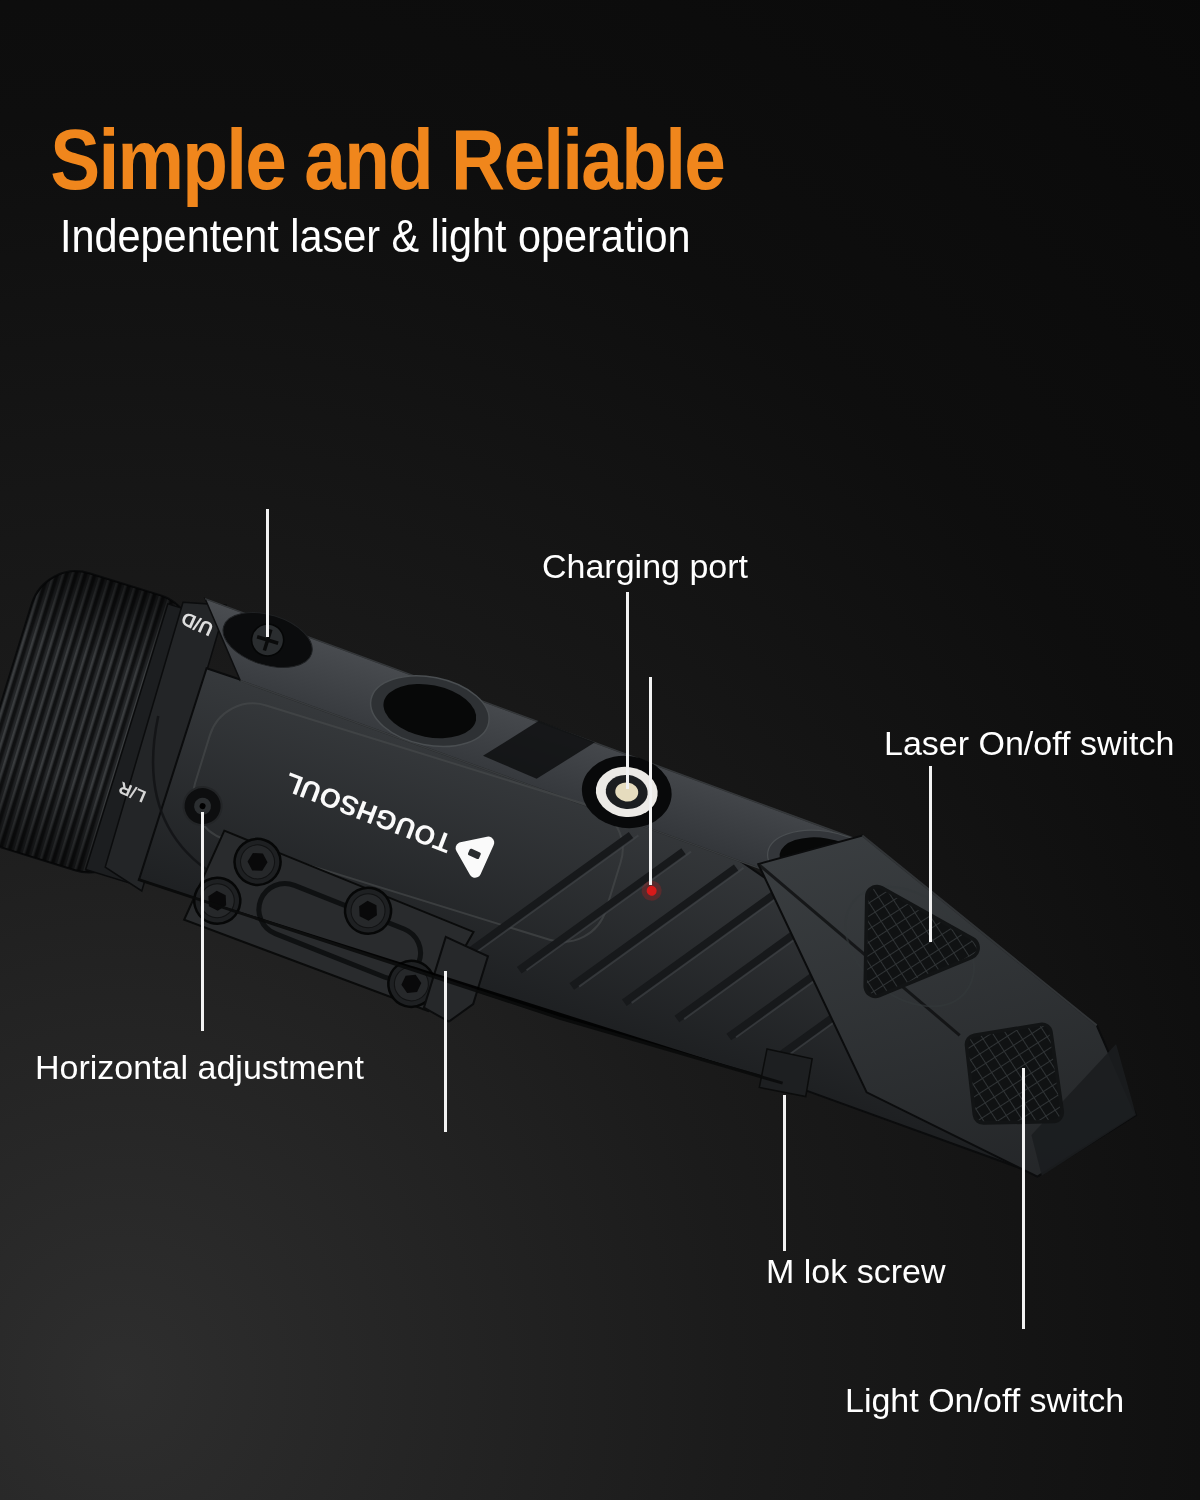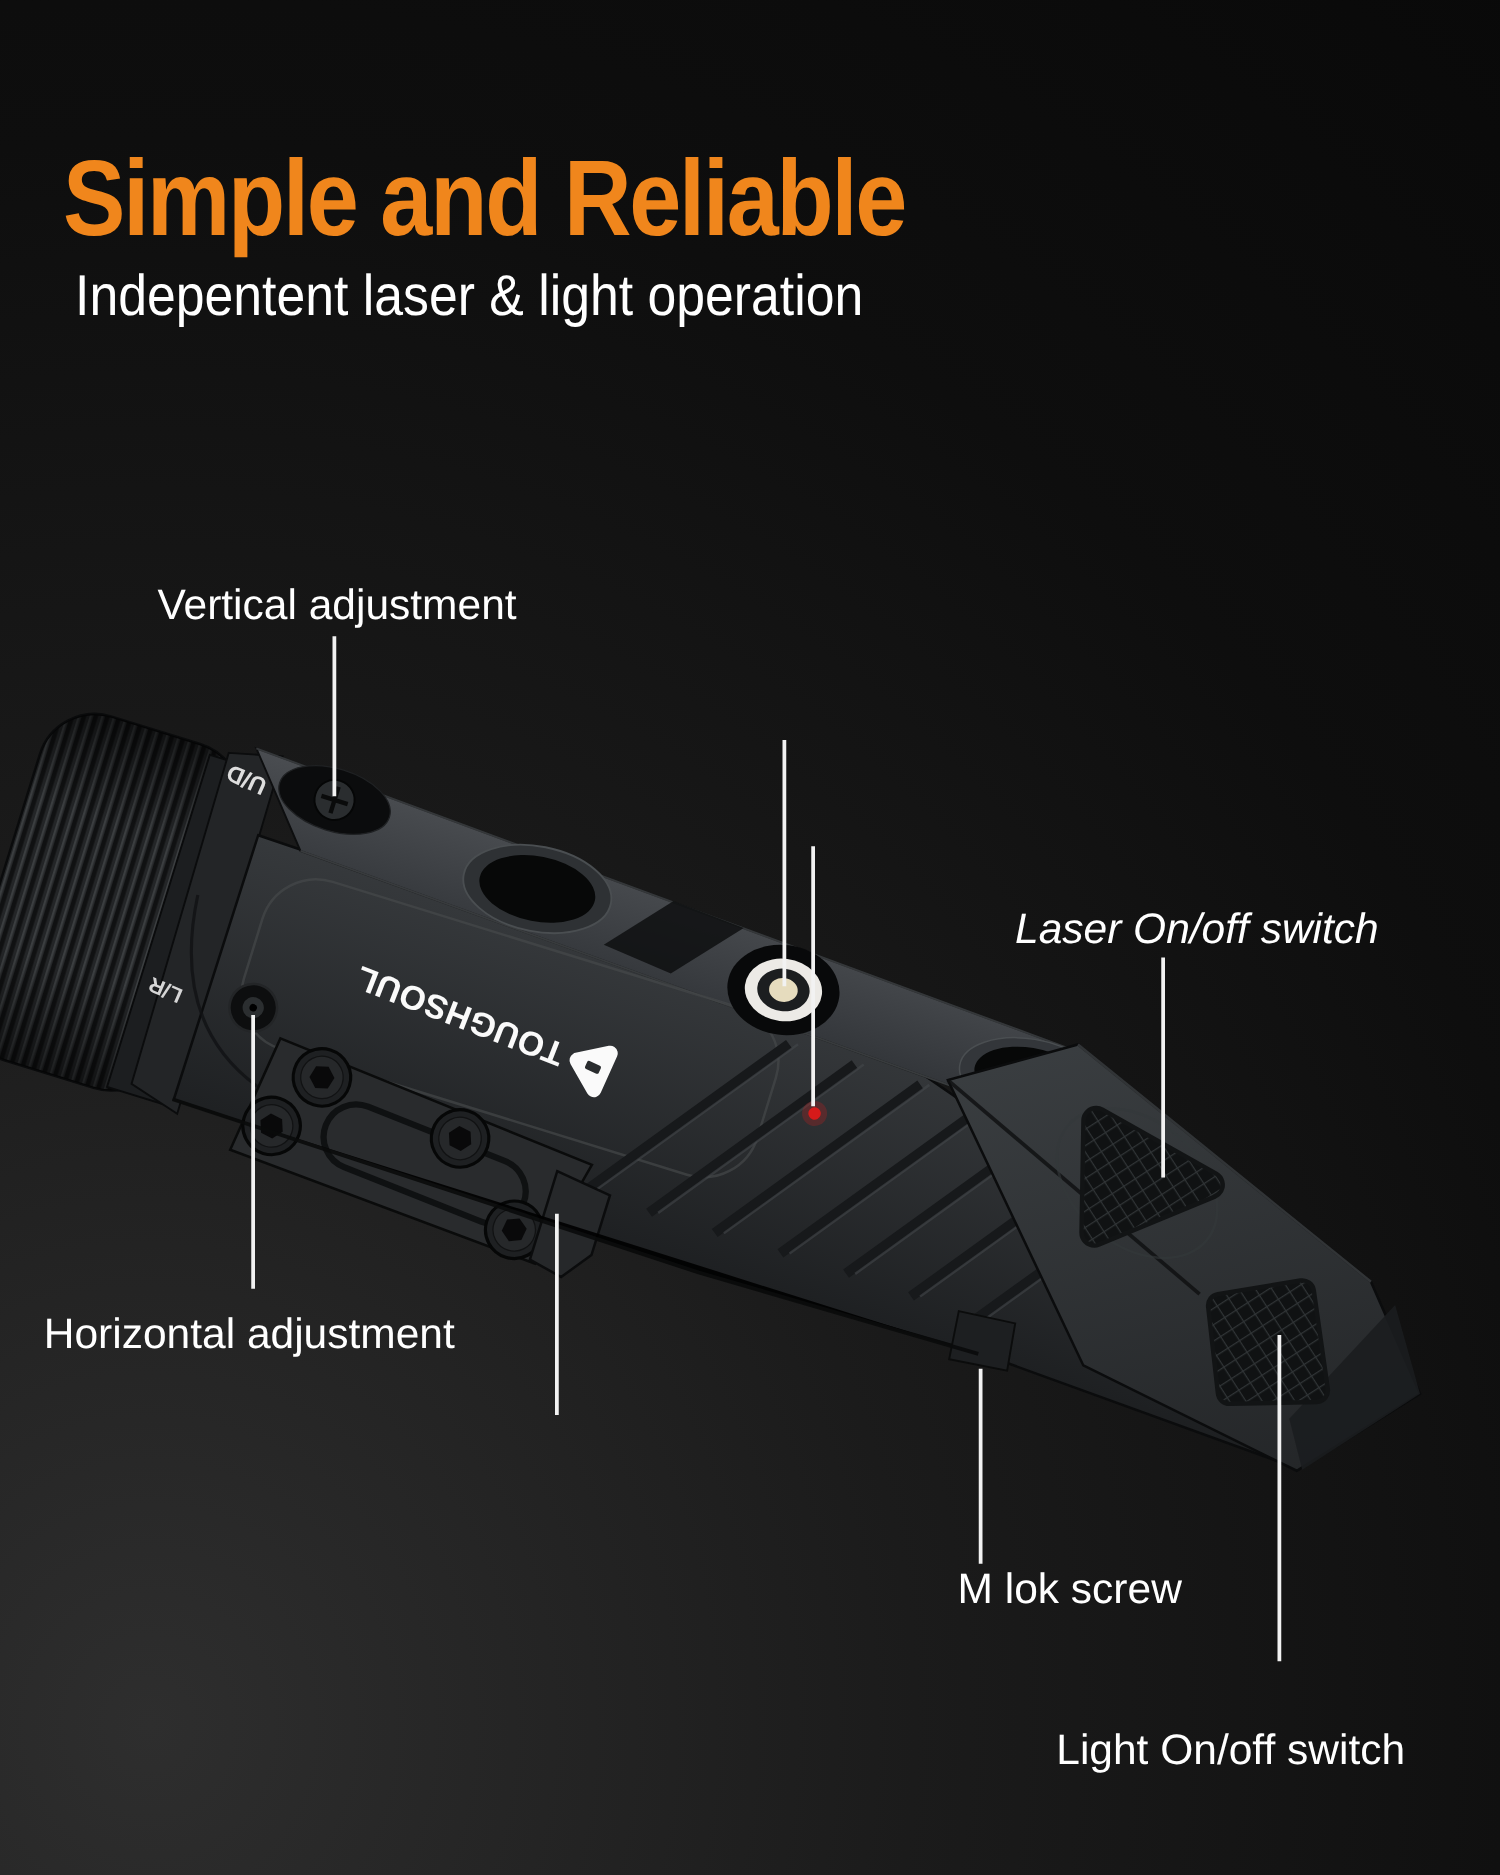--- a/index.html
+++ b/index.html
@@ -186,24 +186,24 @@
 
   <div class="leader" style="left:266px;top:509px;height:128px;"></div>
   <div class="leader" style="left:626px;top:592px;height:197px;"></div>
   <div class="leader" style="left:649px;top:677px;height:208px;"></div>
   <div class="leader" style="left:929px;top:766px;height:176px;"></div>
   <div class="leader" style="left:201px;top:812px;height:219px;"></div>
   <div class="leader" style="left:444px;top:971px;height:161px;"></div>
   <div class="leader" style="left:783px;top:1095px;height:156px;"></div>
   <div class="leader" style="left:1022px;top:1068px;height:261px;"></div>
 
-  <div class="callout" style="left:126px;top:464px;">
-    <span>Vertical adjustment</span>
-  </div>
-  <div class="callout" style="left:812px;top:723px;font-style:italic;">
+  <div class="callout" style="left:542px;top:546px;">
+    <span>Charging port</span>
+  </div>
+  <div class="callout" style="left:884px;top:723px;">
     <span>Laser On/off switch</span>
   </div>
   <div class="callout" style="left:35px;top:1037px;margin-top:10px;">
     <span>Horizontal adjustment</span>
   </div>
   <div class="callout" style="left:742px;top:1251px;margin-left:24px;">
     <span>M lok screw</span>
   </div>
   <div class="callout" style="left:845px;top:1336px;margin-top:44px;">
     <span>Light On/off switch</span>

